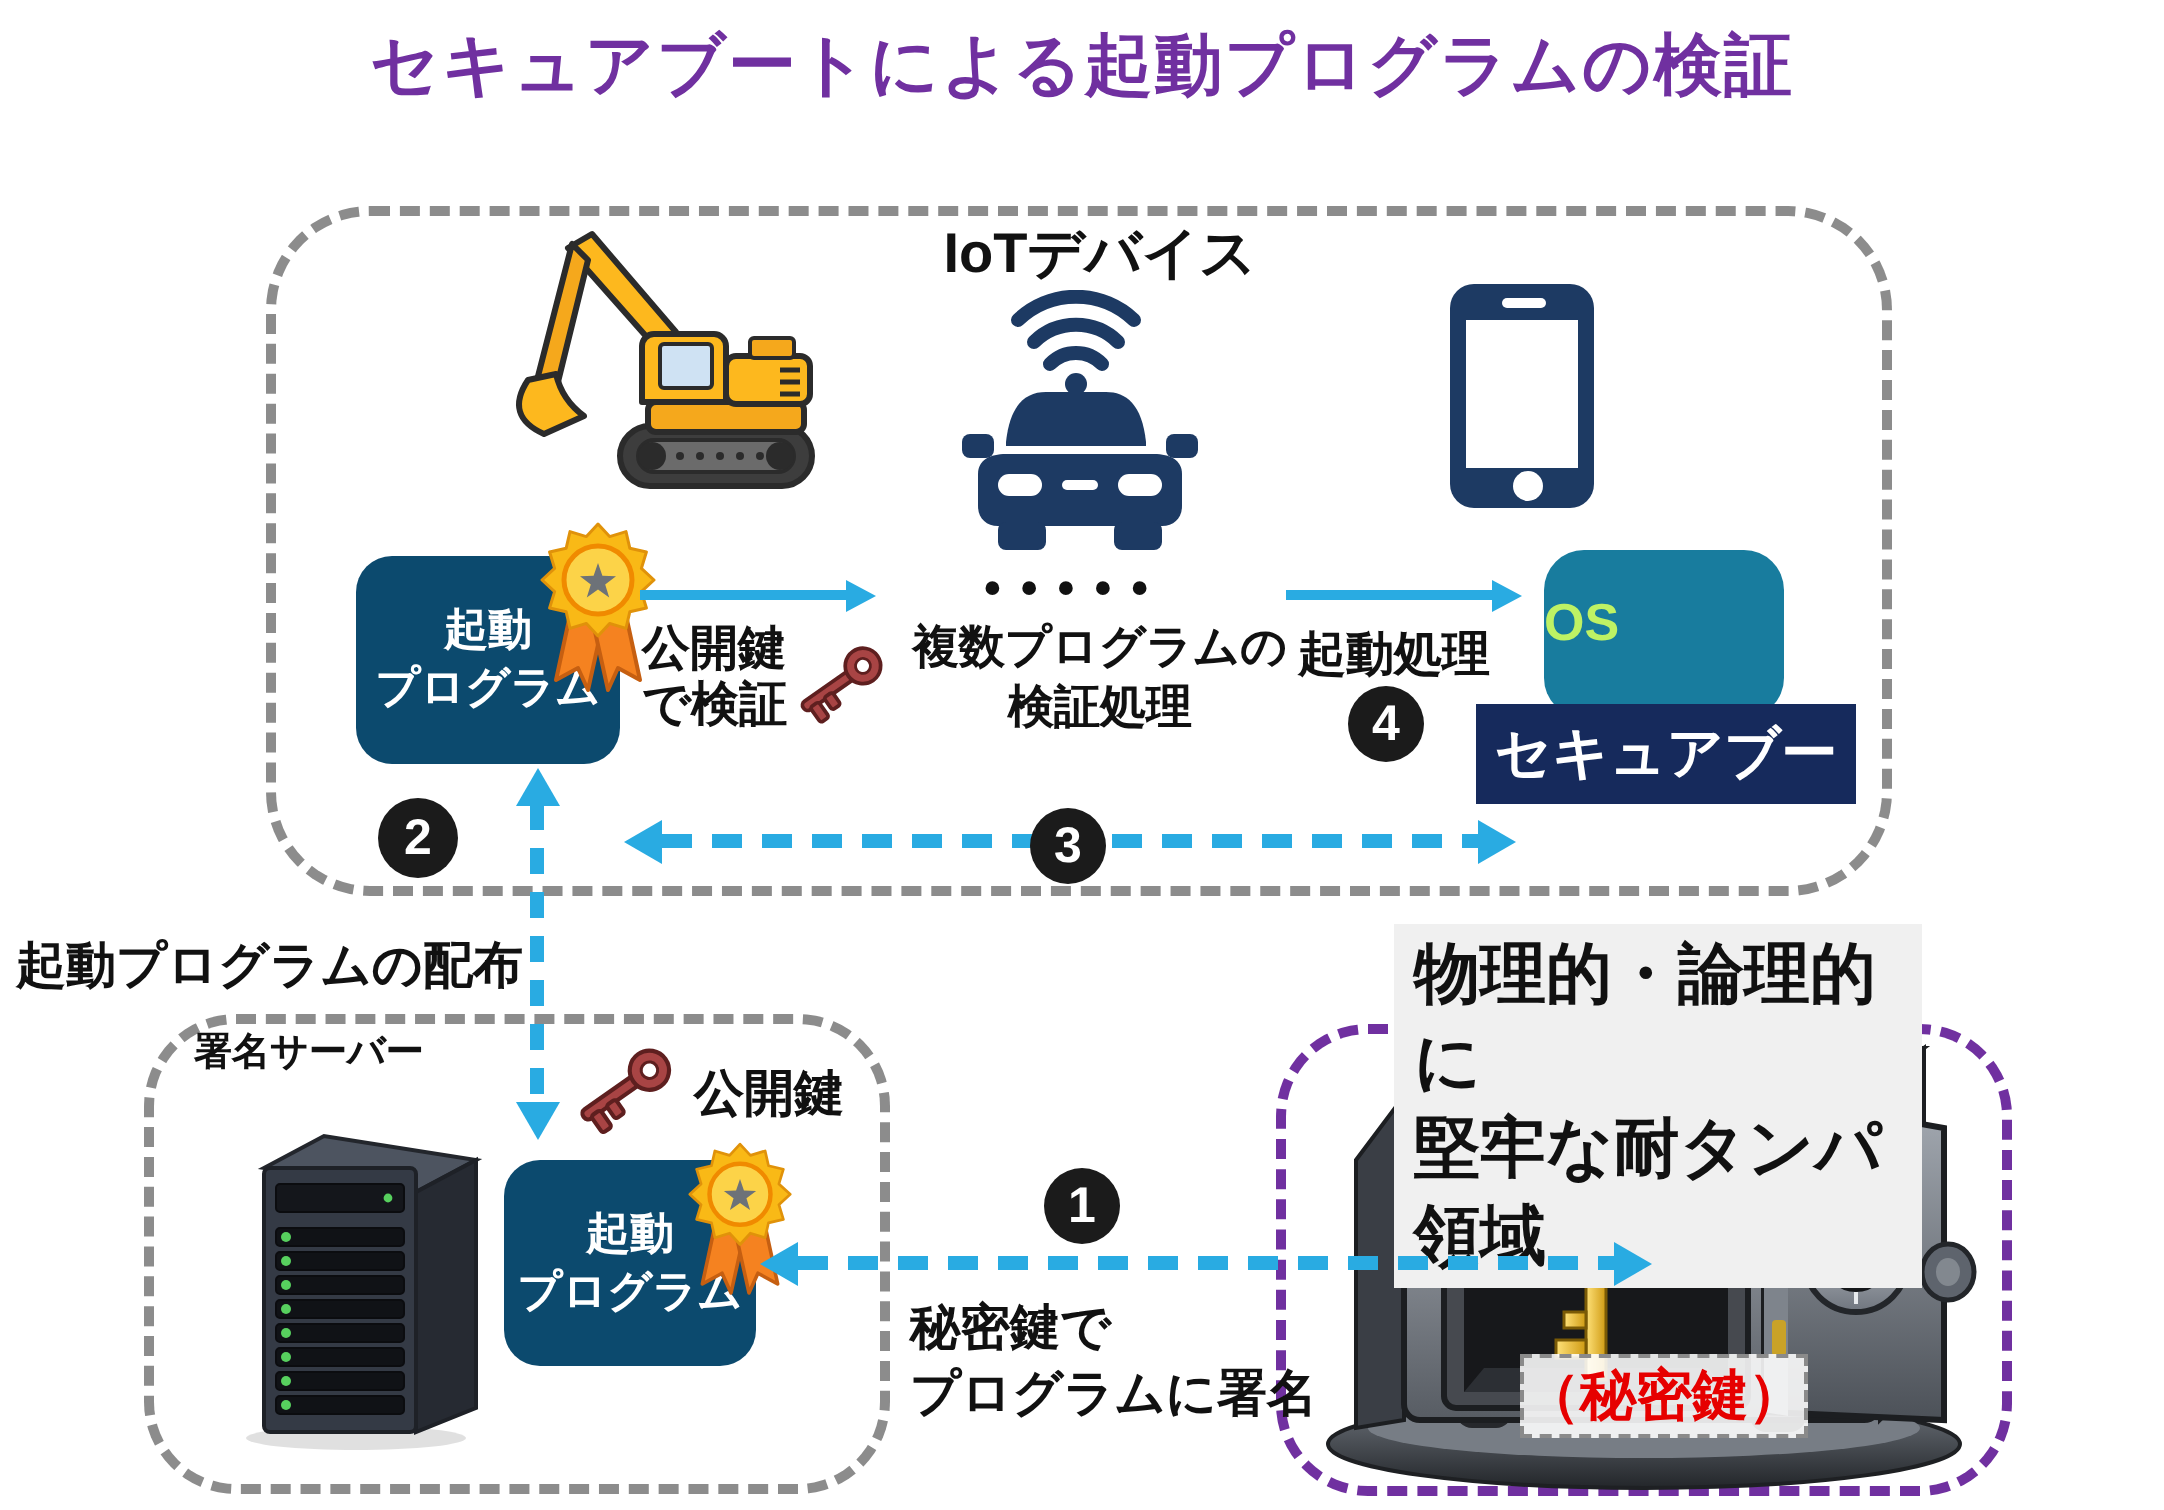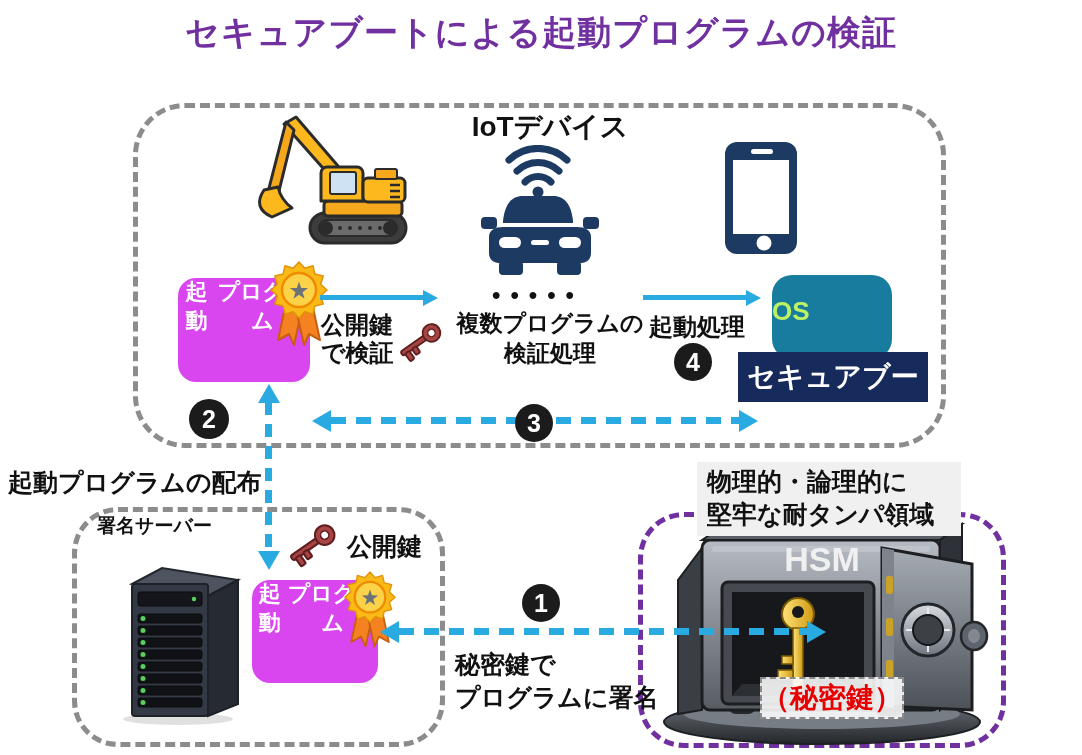--- a/index.html
+++ b/index.html
@@ -18,24 +18,24 @@
   .iot-label{left:440px;top:108px;width:220px;text-align:center;font-size:28px;z-index:3;}
   .verify-label{left:321px;top:311px;font-size:24px;line-height:1.15;z-index:4;}
   .dots{left:478px;top:281px;width:120px;text-align:center;font-size:24px;letter-spacing:10px;z-index:4;}
   .chain-label{left:415px;top:308px;width:270px;text-align:center;font-size:23px;line-height:1.32;z-index:4;}
   .chain-label .l3{font-size:22px;}
   .bootproc-label{left:649px;top:311px;font-size:24px;z-index:4;}
   .dist-label{left:8px;top:466px;font-size:25px;z-index:4;}
   .signsrv-label{left:97px;top:513px;font-size:19px;z-index:4;}
   .pubkey-label{left:347px;top:530px;font-size:25px;z-index:4;}
   .signing-label{left:455px;top:648px;font-size:25px;line-height:1.3;z-index:4;}
-  .tamper-label{left:697px;top:462px;width:264px;background:#f0f0f0;font-size:25px;line-height:1.32;padding:3px 0 5px 10px;box-sizing:border-box;z-index:4;}
+  .tamper-label{left:697px;top:462px;width:264px;background:#f0f0f0;font-size:33px;line-height:1.32;padding:3px 0 5px 10px;box-sizing:border-box;z-index:4;}
   .privkey-label{left:760px;top:677px;width:140px;height:38px;line-height:38px;text-align:center;background:rgba(255,255,255,0.88);border:2px dashed #8a8a8a;color:#e60000;font-size:28px;z-index:6;}
   
-  .tealbox{background:#d946ef;border-radius:18px;color:#fff;text-align:center;display:flex;flex-direction:row;justify-content:center;z-index:2;font-size:22px;line-height:1.3;}
+  .tealbox{background:#0c4a6e;border-radius:18px;color:#fff;text-align:center;display:flex;flex-direction:column;justify-content:center;z-index:2;font-size:22px;line-height:1.3;}
   .box1{left:178px;top:278px;width:132px;height:104px;}
   .box2{left:252px;top:580px;width:126px;height:103px;}
   
   .os-box{left:772px;top:275px;width:120px;height:84px;background:#187c9e;border-radius:20px;color:#bef264;font-size:26px;line-height:72px;z-index:2;}
   .sb-box{left:738px;top:352px;width:190px;height:50px;background:#162a5c;color:#fff;text-align:center;font-size:28px;line-height:50px;z-index:3;}
   
   .badge{width:38px;height:38px;border-radius:50%;background:#1b1b1b;color:#fff;text-align:center;font-size:25px;line-height:38px;z-index:6;}
   .badge2{width:40px;height:40px;line-height:40px;}
   
   .sline{height:5px;background:#29abe2;z-index:5;}

